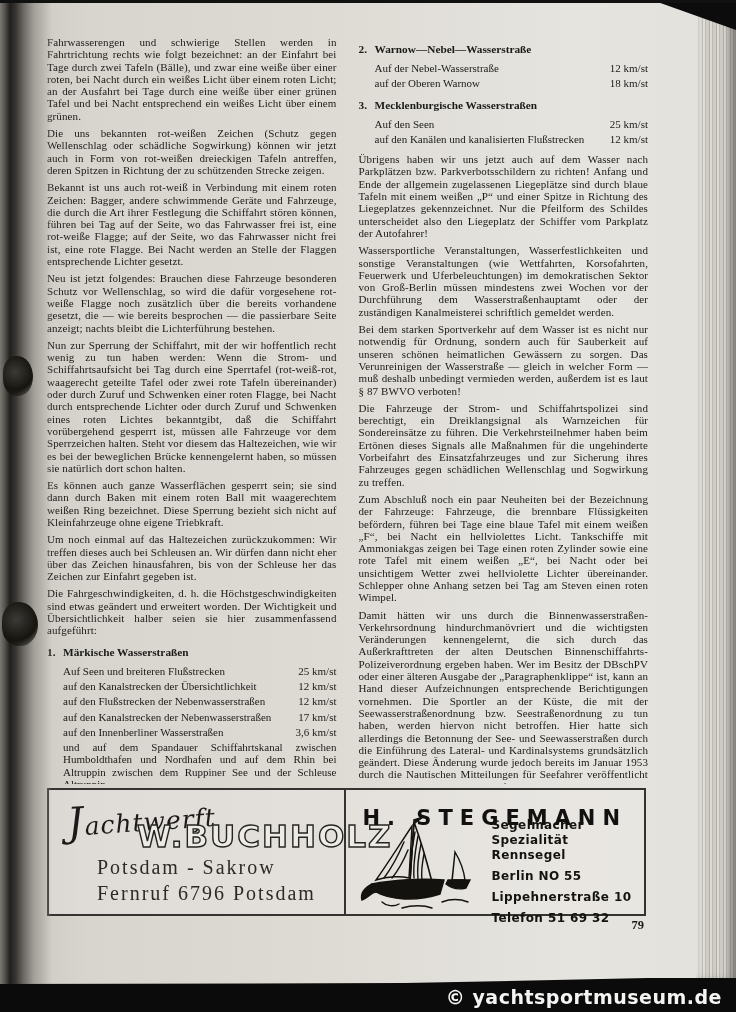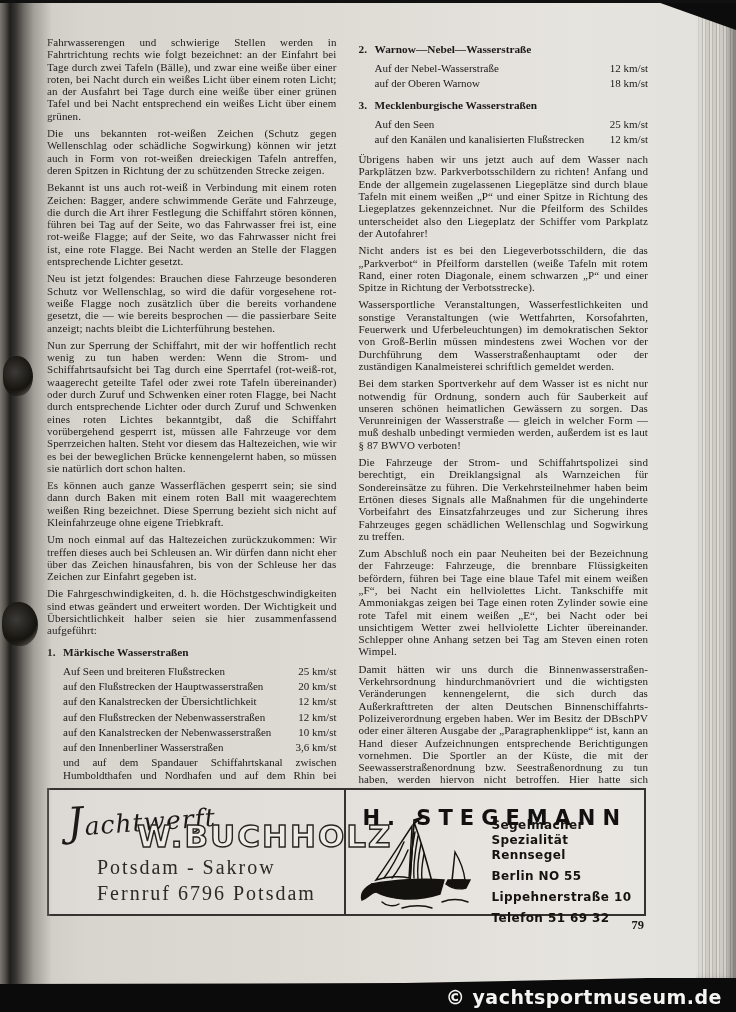--- a/index.html
+++ b/index.html
@@ -78,24 +78,23 @@
       <p>Um noch einmal auf das Haltezeichen zurückzukommen: Wir treffen dieses auch bei Schleusen an. Wir dürfen dann nicht eher über das Zeichen hinausfahren, bis von der Schleuse her das Zeichen zur Einfahrt gegeben ist.</p>
       <p>Die Fahrgeschwindigkeiten, d. h. die Höchstgeschwindigkeiten sind etwas geändert und erweitert worden. Der Wichtigkeit und Übersichtlichkeit halber seien sie hier zusammenfassend aufgeführt:</p>
 
       <div class="section">
         <div class="sec-head">
           <span class="sec-num">1.</span>
           <span>Märkische Wasserstraßen</span>
         </div>
         <div class="entries">
           <div class="entry"><span>Auf Seen und breiteren Flußstrecken</span><span class="val">25 km/st</span></div>
-          <div class="entry"><span>auf den Flußstrecken der Hauptwasserstraßen</span><span class="val">20 km/st</span></div>
           <div class="entry"><span>auf den Kanalstrecken der Übersichtlichkeit</span><span class="val">12 km/st</span></div>
           <div class="entry"><span>auf den Flußstrecken der Nebenwasserstraßen</span><span class="val">12 km/st</span></div>
-          <div class="entry"><span>auf den Kanalstrecken der Nebenwasserstraßen</span><span class="val">10 km/st</span></div>
+          <div class="entry"><span>auf den Kanalstrecken der Nebenwasserstraßen</span><span class="val">17 km/st</span></div>
           <div class="entry"><span>auf den Innenberliner Wasserstraßen</span><span class="val">3,6 km/st</span></div>
           <div class="entry"><span>und auf dem Spandauer Schiffahrtskanal zwischen Humboldthafen und Nordhafen und auf dem Rhin bei Altruppin zwischen dem Ruppiner See und der Schleuse Altruppin</span></div>
         </div>
       </div>
     </div>
 
     <div class="col">
       <div class="section" style="margin-top:0">
         <div class="sec-head">
           <span class="sec-num">2.</span>
@@ -113,21 +112,20 @@
           <span>Mecklenburgische Wasserstraßen</span>
         </div>
         <div class="entries">
           <div class="entry"><span>Auf den Seen</span><span class="val">25 km/st</span></div>
           <div class="entry"><span>auf den Kanälen und kanalisierten Flußstrecken</span><span class="val">12 km/st</span></div>
         </div>
       </div>
 
       <div style="height:5px"></div>
       <p>Übrigens haben wir uns jetzt auch auf dem Wasser nach Parkplätzen bzw. Parkverbotsschildern zu richten! Anfang und Ende der allgemein zugelassenen Liegeplätze sind durch blaue Tafeln mit einem weißen „P“ und einer Spitze in Richtung des Liegeplatzes gekennzeichnet. Nur die Pfeilform des Schildes unterscheidet also den Liegeplatz der Schiffer vom Parkplatz der Autofahrer!</p>
-      <p>Nicht anders ist es bei den Liegeverbotsschildern, die das „Parkverbot“ in Pfeilform darstellen (weiße Tafeln mit rotem Rand, einer roten Diagonale, einem schwarzen „P“ und einer Spitze in Richtung der Verbotsstrecke).</p>
       <p>Wassersportliche Veranstaltungen, Wasserfestlichkeiten und sonstige Veranstaltungen (wie Wettfahrten, Korsofahrten, Feuerwerk und Uferbeleuchtungen) im demokratischen Sektor von Groß-Berlin müssen mindestens zwei Wochen vor der Durchführung dem Wasserstraßenhauptamt oder der zuständigen Kanalmeisterei schriftlich gemeldet werden.</p>
       <p>Bei dem starken Sportverkehr auf dem Wasser ist es nicht nur notwendig für Ordnung, sondern auch für Sauberkeit auf unseren schönen heimatlichen Gewässern zu sorgen. Das Verunreinigen der Wasserstraße — gleich in welcher Form — muß deshalb unbedingt vermieden werden, außerdem ist es laut § 87 BWVO verboten!</p>
       <p>Die Fahrzeuge der Strom- und Schiffahrtspolizei sind berechtigt, ein Dreiklangsignal als Warnzeichen für Sondereinsätze zu führen. Die Verkehrsteilnehmer haben beim Ertönen dieses Signals alle Maßnahmen für die ungehinderte Vorbeifahrt des Einsatzfahrzeuges und zur Sicherung ihres Fahrzeuges gegen schädlichen Wellenschlag und Sogwirkung zu treffen.</p>
       <p>Zum Abschluß noch ein paar Neuheiten bei der Bezeichnung der Fahrzeuge: Fahrzeuge, die brennbare Flüssigkeiten befördern, führen bei Tage eine blaue Tafel mit einem weißen „F“, bei Nacht ein hellviolettes Licht. Tankschiffe mit Ammoniakgas zeigen bei Tage einen roten Zylinder sowie eine rote Tafel mit einem weißen „E“, bei Nacht oder bei unsichtigem Wetter zwei hellviolette Lichter übereinander. Schlepper ohne Anhang setzen bei Tag am Steven einen roten Wimpel.</p>
       <p>Damit hätten wir uns durch die Binnenwasserstraßen-Verkehrsordnung hindurchmanövriert und die wichtigsten Veränderungen kennengelernt, die sich durch das Außerkrafttreten der alten Deutschen Binnenschiffahrts-Polizeiverordnung ergeben haben. Wer im Besitz der DBschPV oder einer älteren Ausgabe der „Paragraphenklippe“ ist, kann an Hand dieser Aufzeichnungen entsprechende Berichtigungen vornehmen. Die Sportler an der Küste, die mit der Seewasserstraßenordnung bzw. Seestraßenordnung zu tun haben, werden hiervon nicht betroffen. Hier hatte sich allerdings die Betonnung der See- und Seewasserstraßen durch die Einführung des Lateral- und Kardinalsystems grundsätzlich geändert. Diese Änderung wurde jedoch bereits im Januar 1953 durch die Nautischen Mitteilungen für Seefahrer veröffentlicht und war auch in der 3. Auflage der „Paragraphenklippe“ berücksichtigt worden.</p>
 
     </div>
   </div>
 
   <div class="ads">

